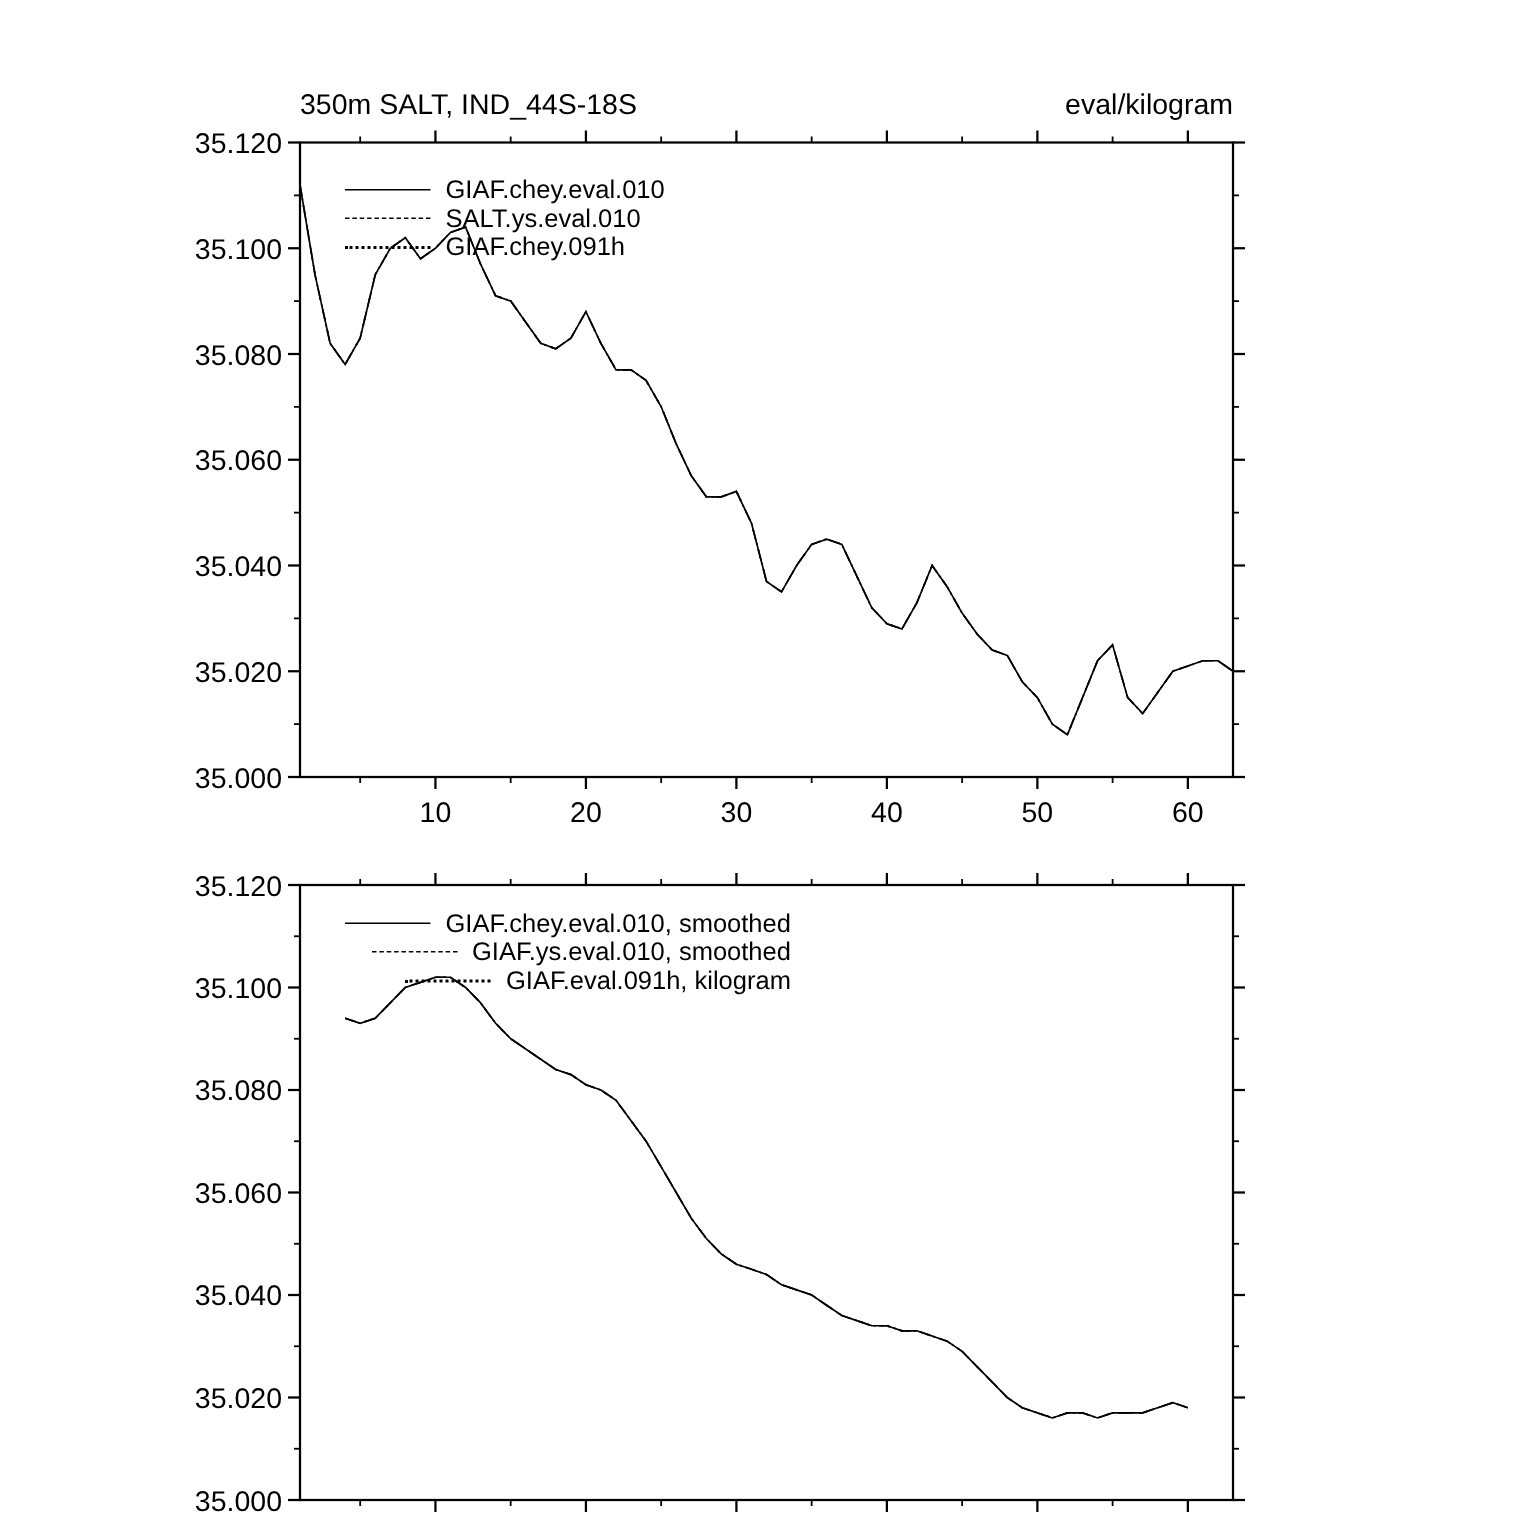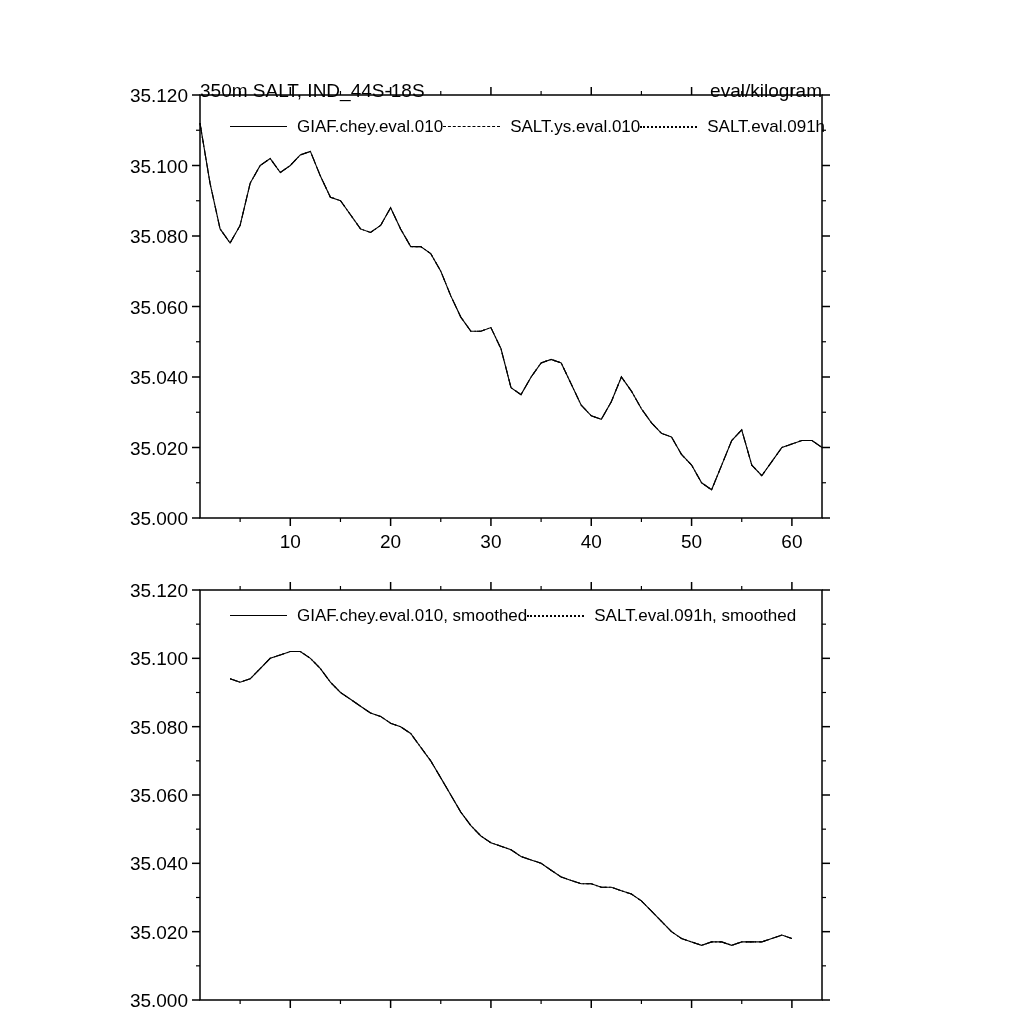--- a/index.html
+++ b/index.html
@@ -17,42 +17,41 @@
     font-family: "Liberation Sans", sans-serif;
     font-size: 19px;
     fill: #000000;
   }
   .title-row {
     position: absolute;
     left: 200px; top: 60px; width: 622px;
     display: flex; justify-content: space-between;
     font-size: 19px;
     line-height: 22px;
-    margin-top: 20px;
   }
   .legend {
     position: absolute;
-    display: flex; 
+    display: flex; flex-direction: column;
   }
   .legend-row {
     display: flex; align-items: center;
     height: 19px;
     font-size: 17px;
     white-space: nowrap;
   }
   .legend-line {
     display: inline-block;
     width: 57px; height: 0;
     margin-right: 10px;
   }
   .legend-line.solid  { border-top: 1px solid #000; }
   .legend-line.dashed { border-top: 1px dashed #000; }
   .legend-line.dotted { border-top: 2px dotted #000; }
   .legend-1 { left: 230px; top: 117px; }
-  .legend-2 { left: 230px; top: 606px; }
+  .legend-2 { left: 230px; top: 606px; align-items: flex-end; }
 </style>
 </head>
 <body>
 
 <div class="page">
 
   <svg class="canvas" id="plot-svg" width="1024" height="1024">
       <rect x="200" y="95" width="622" height="423" fill="none" stroke="#000" stroke-width="1.5"></rect>
       <line x1="192" y1="518" x2="200" y2="518" stroke="#000" stroke-width="1.5"></line>
       <line x1="822" y1="518" x2="830" y2="518" stroke="#000" stroke-width="1.5"></line>
@@ -192,28 +191,32 @@
     <div class="legend-row">
       <span class="legend-line solid"></span>
       <span>GIAF.chey.eval.010</span>
     </div>
     <div class="legend-row">
       <span class="legend-line dashed"></span>
       <span>SALT.ys.eval.010</span>
     </div>
     <div class="legend-row">
       <span class="legend-line dotted"></span>
-      <span>SALT.eval.091h</span>
+      <span>GIAF.chey.091h</span>
     </div>
   </div>
 
   <div class="legend legend-2">
     <div class="legend-row">
       <span class="legend-line solid"></span>
       <span>GIAF.chey.eval.010, smoothed</span>
     </div>
     <div class="legend-row">
+      <span class="legend-line dashed"></span>
+      <span>GIAF.ys.eval.010, smoothed</span>
+    </div>
+    <div class="legend-row">
       <span class="legend-line dotted"></span>
-      <span>SALT.eval.091h, smoothed</span>
+      <span>GIAF.eval.091h, kilogram</span>
     </div>
   </div>
 
 </div>
 
 </body></html>

